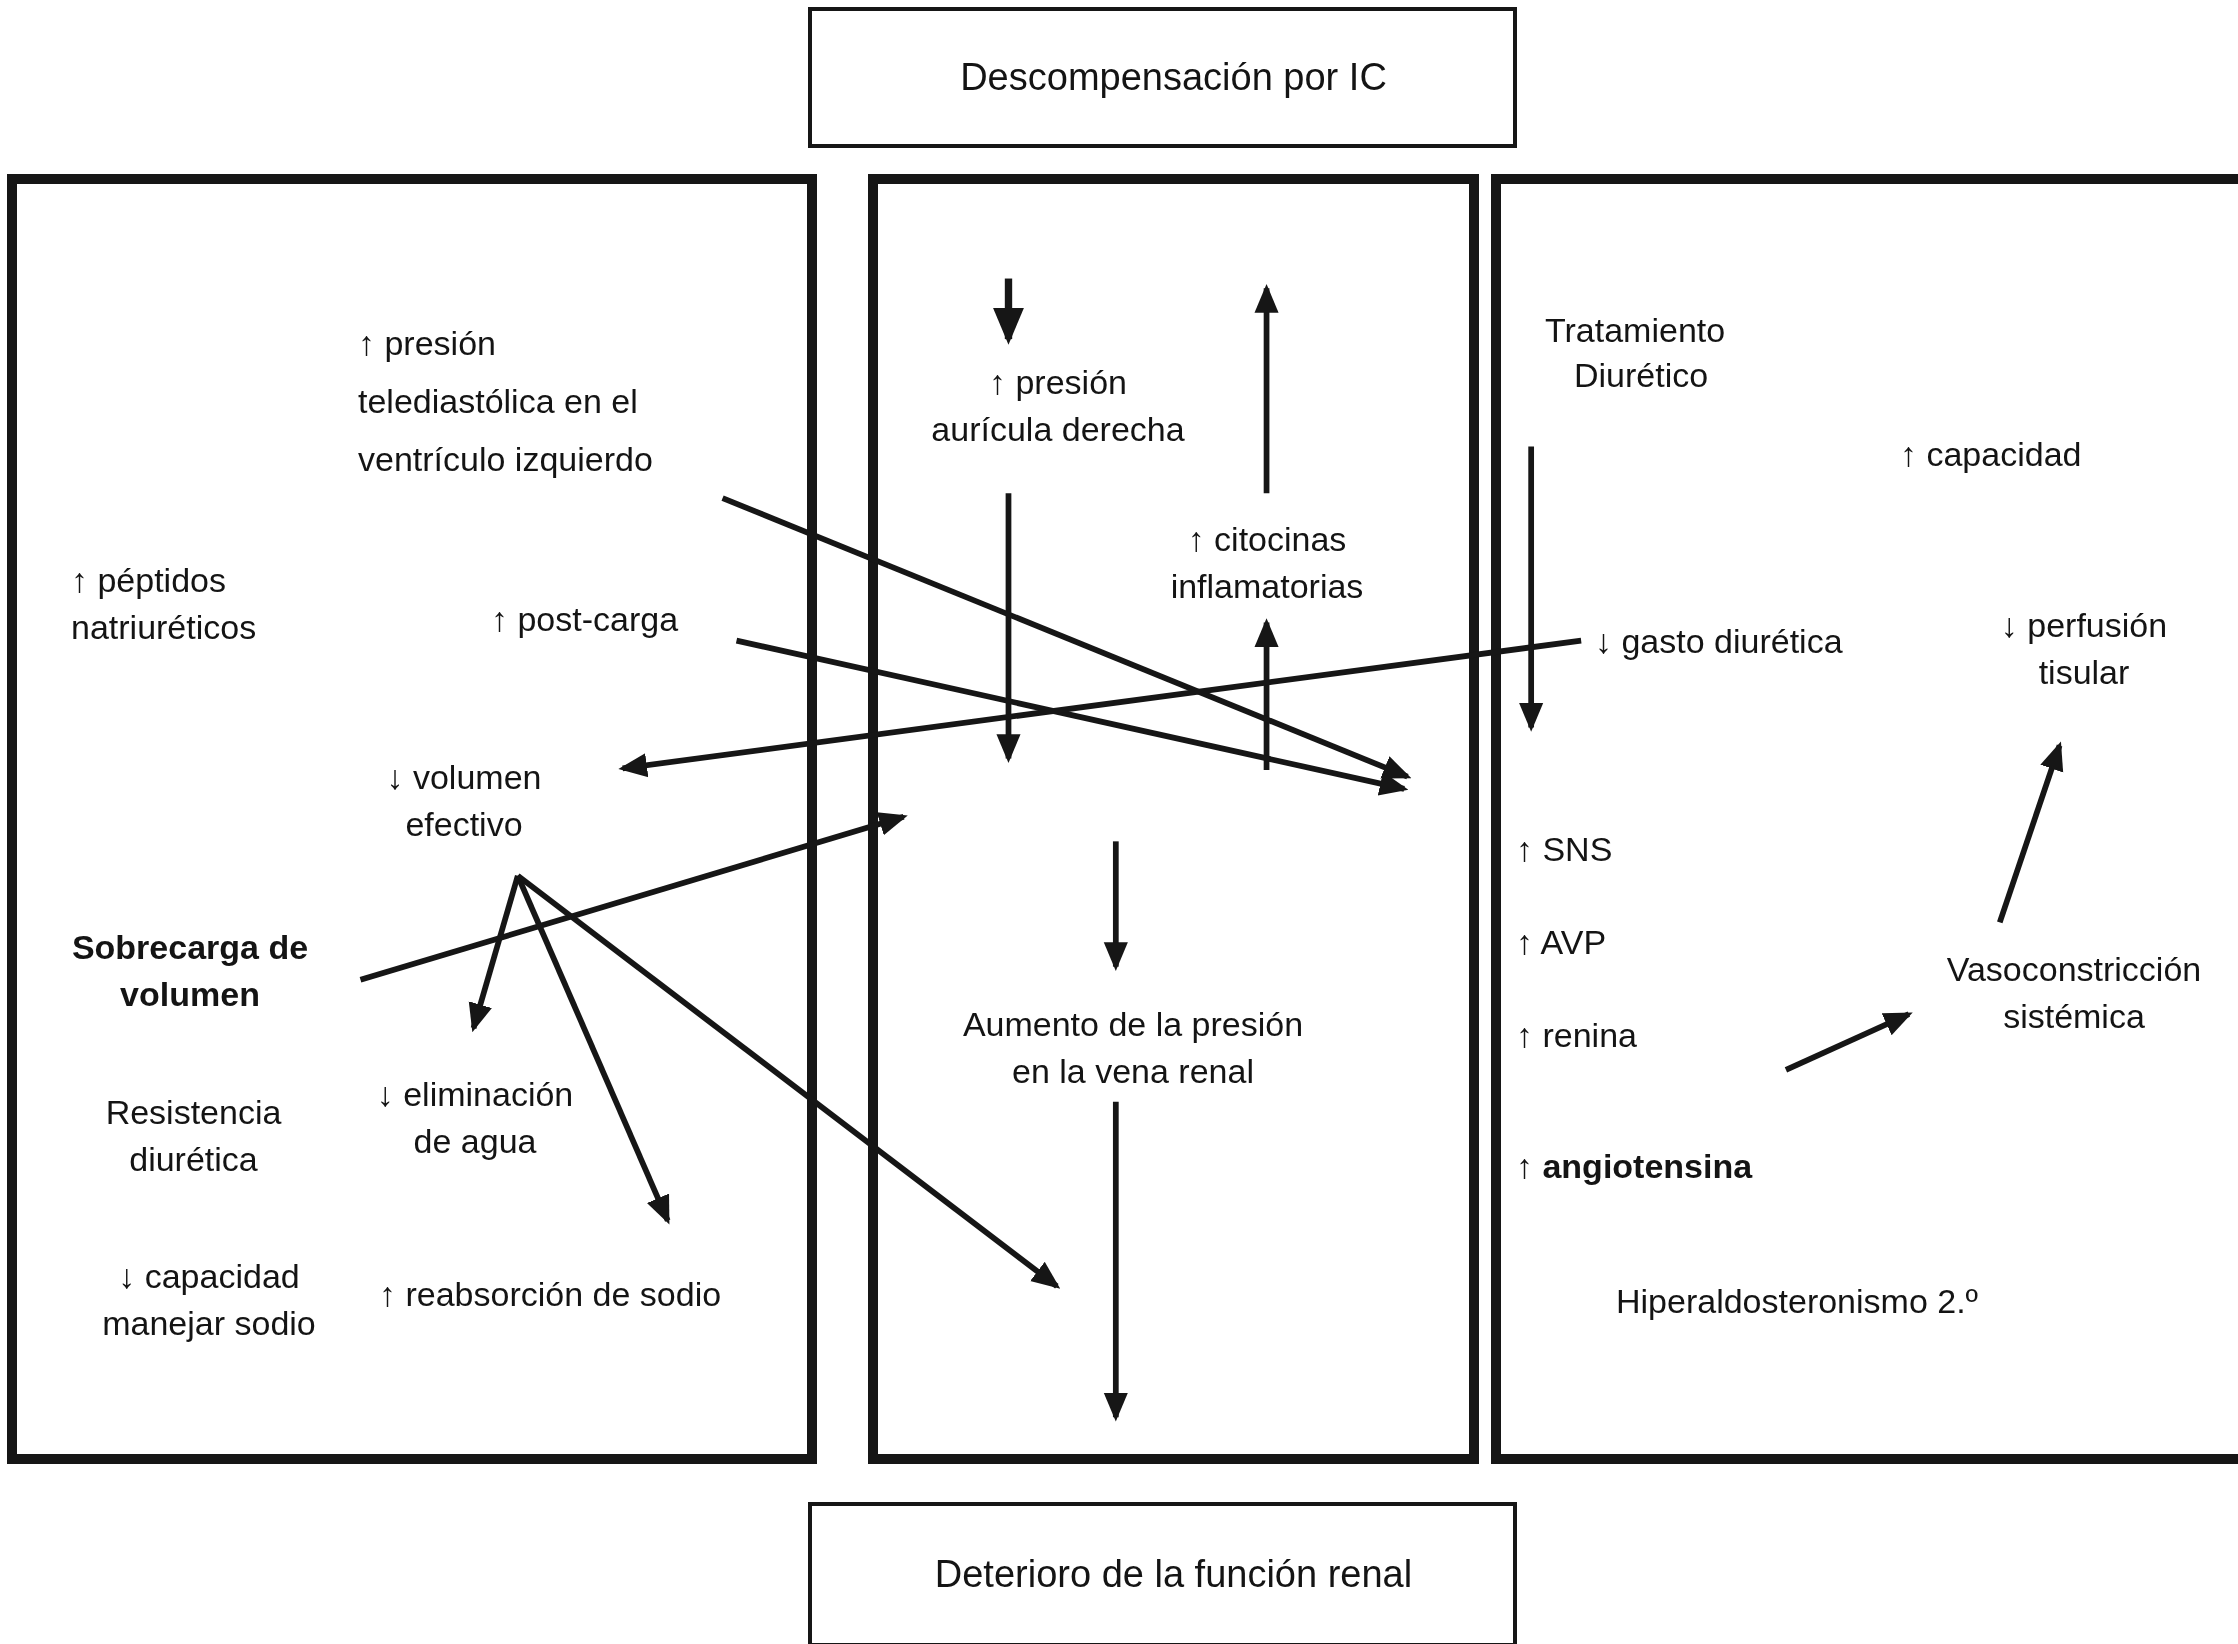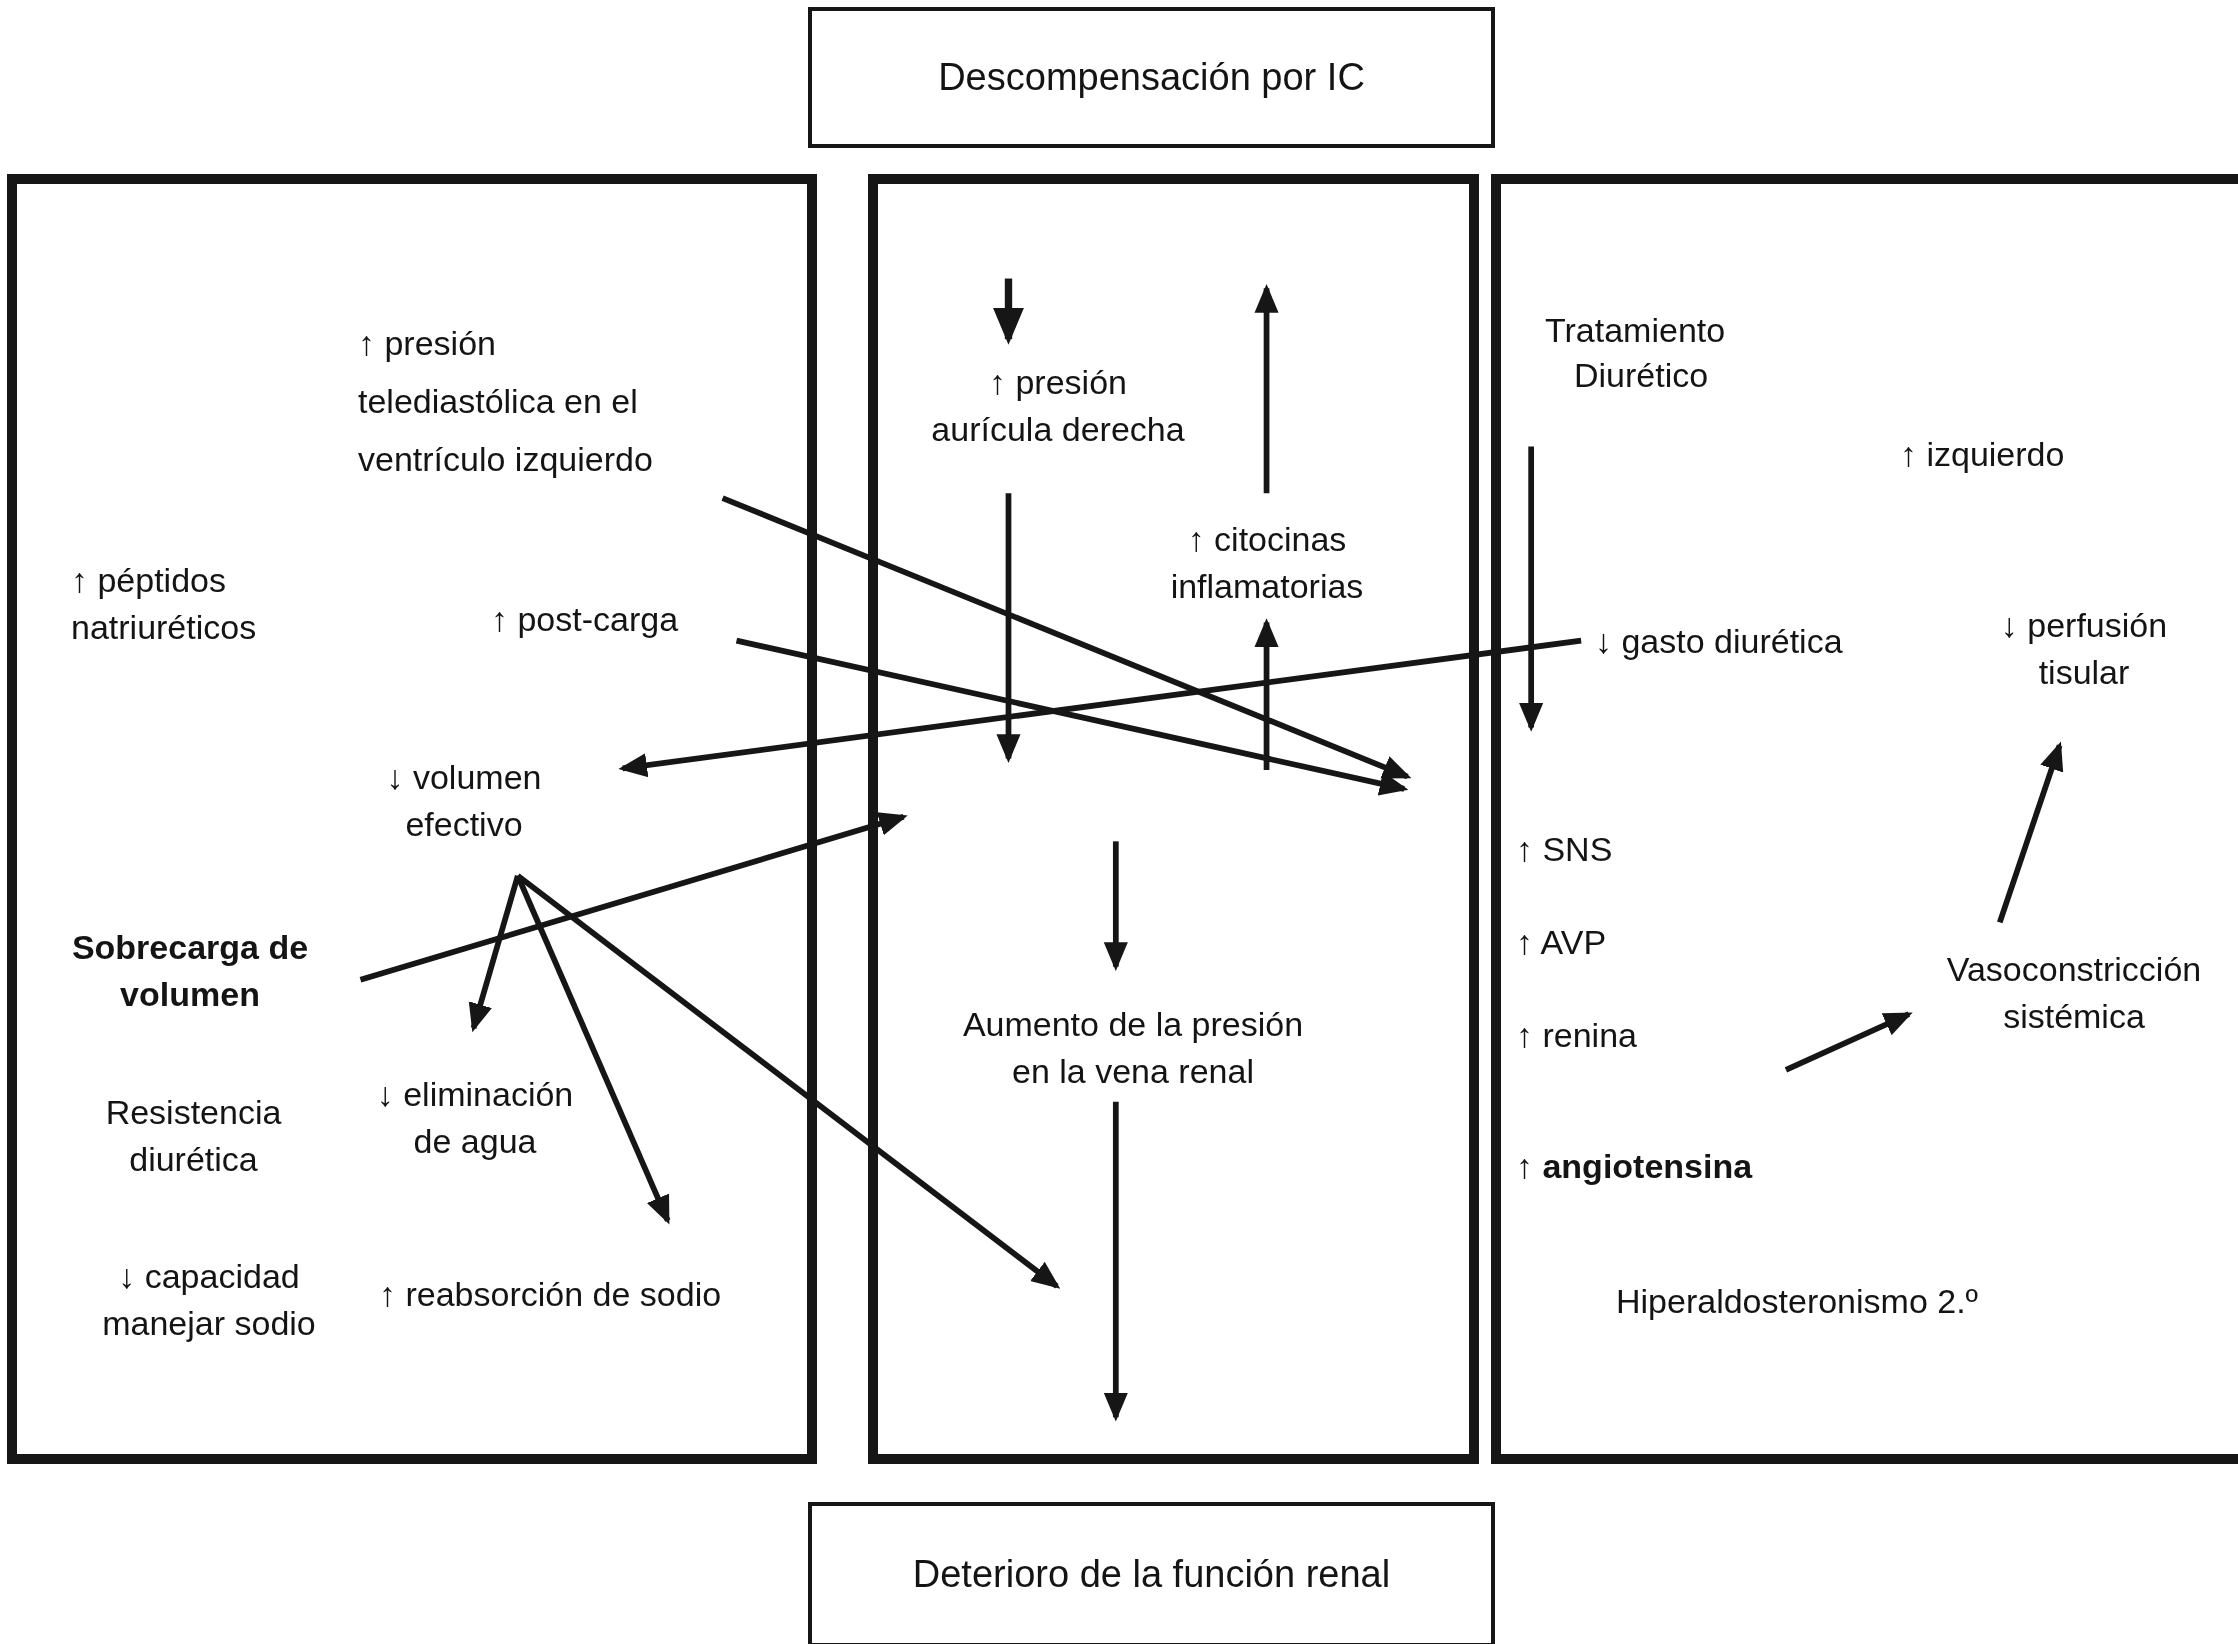--- a/index.html
+++ b/index.html
@@ -21,20 +21,21 @@
   .tbox {
     position: absolute;
     border: 4.1px solid #161616;
     background: #ffffff;
     display: flex;
     align-items: center;
     justify-content: center;
     font-size: 38px;
     z-index: 1;
     text-align: right;
+    padding-left: 22px;
   }
   svg.arrows {
     position: absolute;
     left: 0; top: 0;
     z-index: 2;
   }
   .lbl {
     position: absolute;
     font-size: 34px;
     line-height: 1.38;
@@ -105,21 +106,21 @@
 
   <div class="lbl c" style="left:894px; top:359px; width:328px;">↑ presión
 aurícula derecha</div>
   <div class="lbl c" style="left:1103px; top:516px; width:328px;">↑ citocinas
 inflamatorias</div>
   <div class="lbl c" style="left:928px; top:1001px; width:410px;">Aumento de la presión
 en la vena renal</div>
 
   <div class="lbl" style="left:1545px; top:259px;margin-top:48px;">Tratamiento</div>
   <div class="lbl" style="left:1574px; top:352px;">Diurético</div>
-  <div class="lbl" style="left:1900px; top:431px;">↑ izquierdo</div>
+  <div class="lbl" style="left:1900px; top:431px;">↑ capacidad</div>
   <div class="lbl" style="left:1595px; top:618px;">↓ gasto diurética</div>
   <div class="lbl c" style="left:1920px; top:602px; width:328px;">↓ perfusión
 tisular</div>
   <div class="lbl" style="left:1516px; top:826px;">↑ SNS</div>
   <div class="lbl" style="left:1516px; top:919px;">↑ AVP</div>
   <div class="lbl" style="left:1516px; top:1012px;">↑ renina</div>
   <div class="lbl" style="left:1516px; top:1143px;font-weight:bold;">↑ angiotensina</div>
   <div class="lbl c" style="left:1869px; top:946px; width:410px;">Vasoconstricción
 sistémica</div>
   <div class="lbl" style="left:1616px; top:1278px;text-align:center;">Hiperaldosteronismo 2.º</div>

